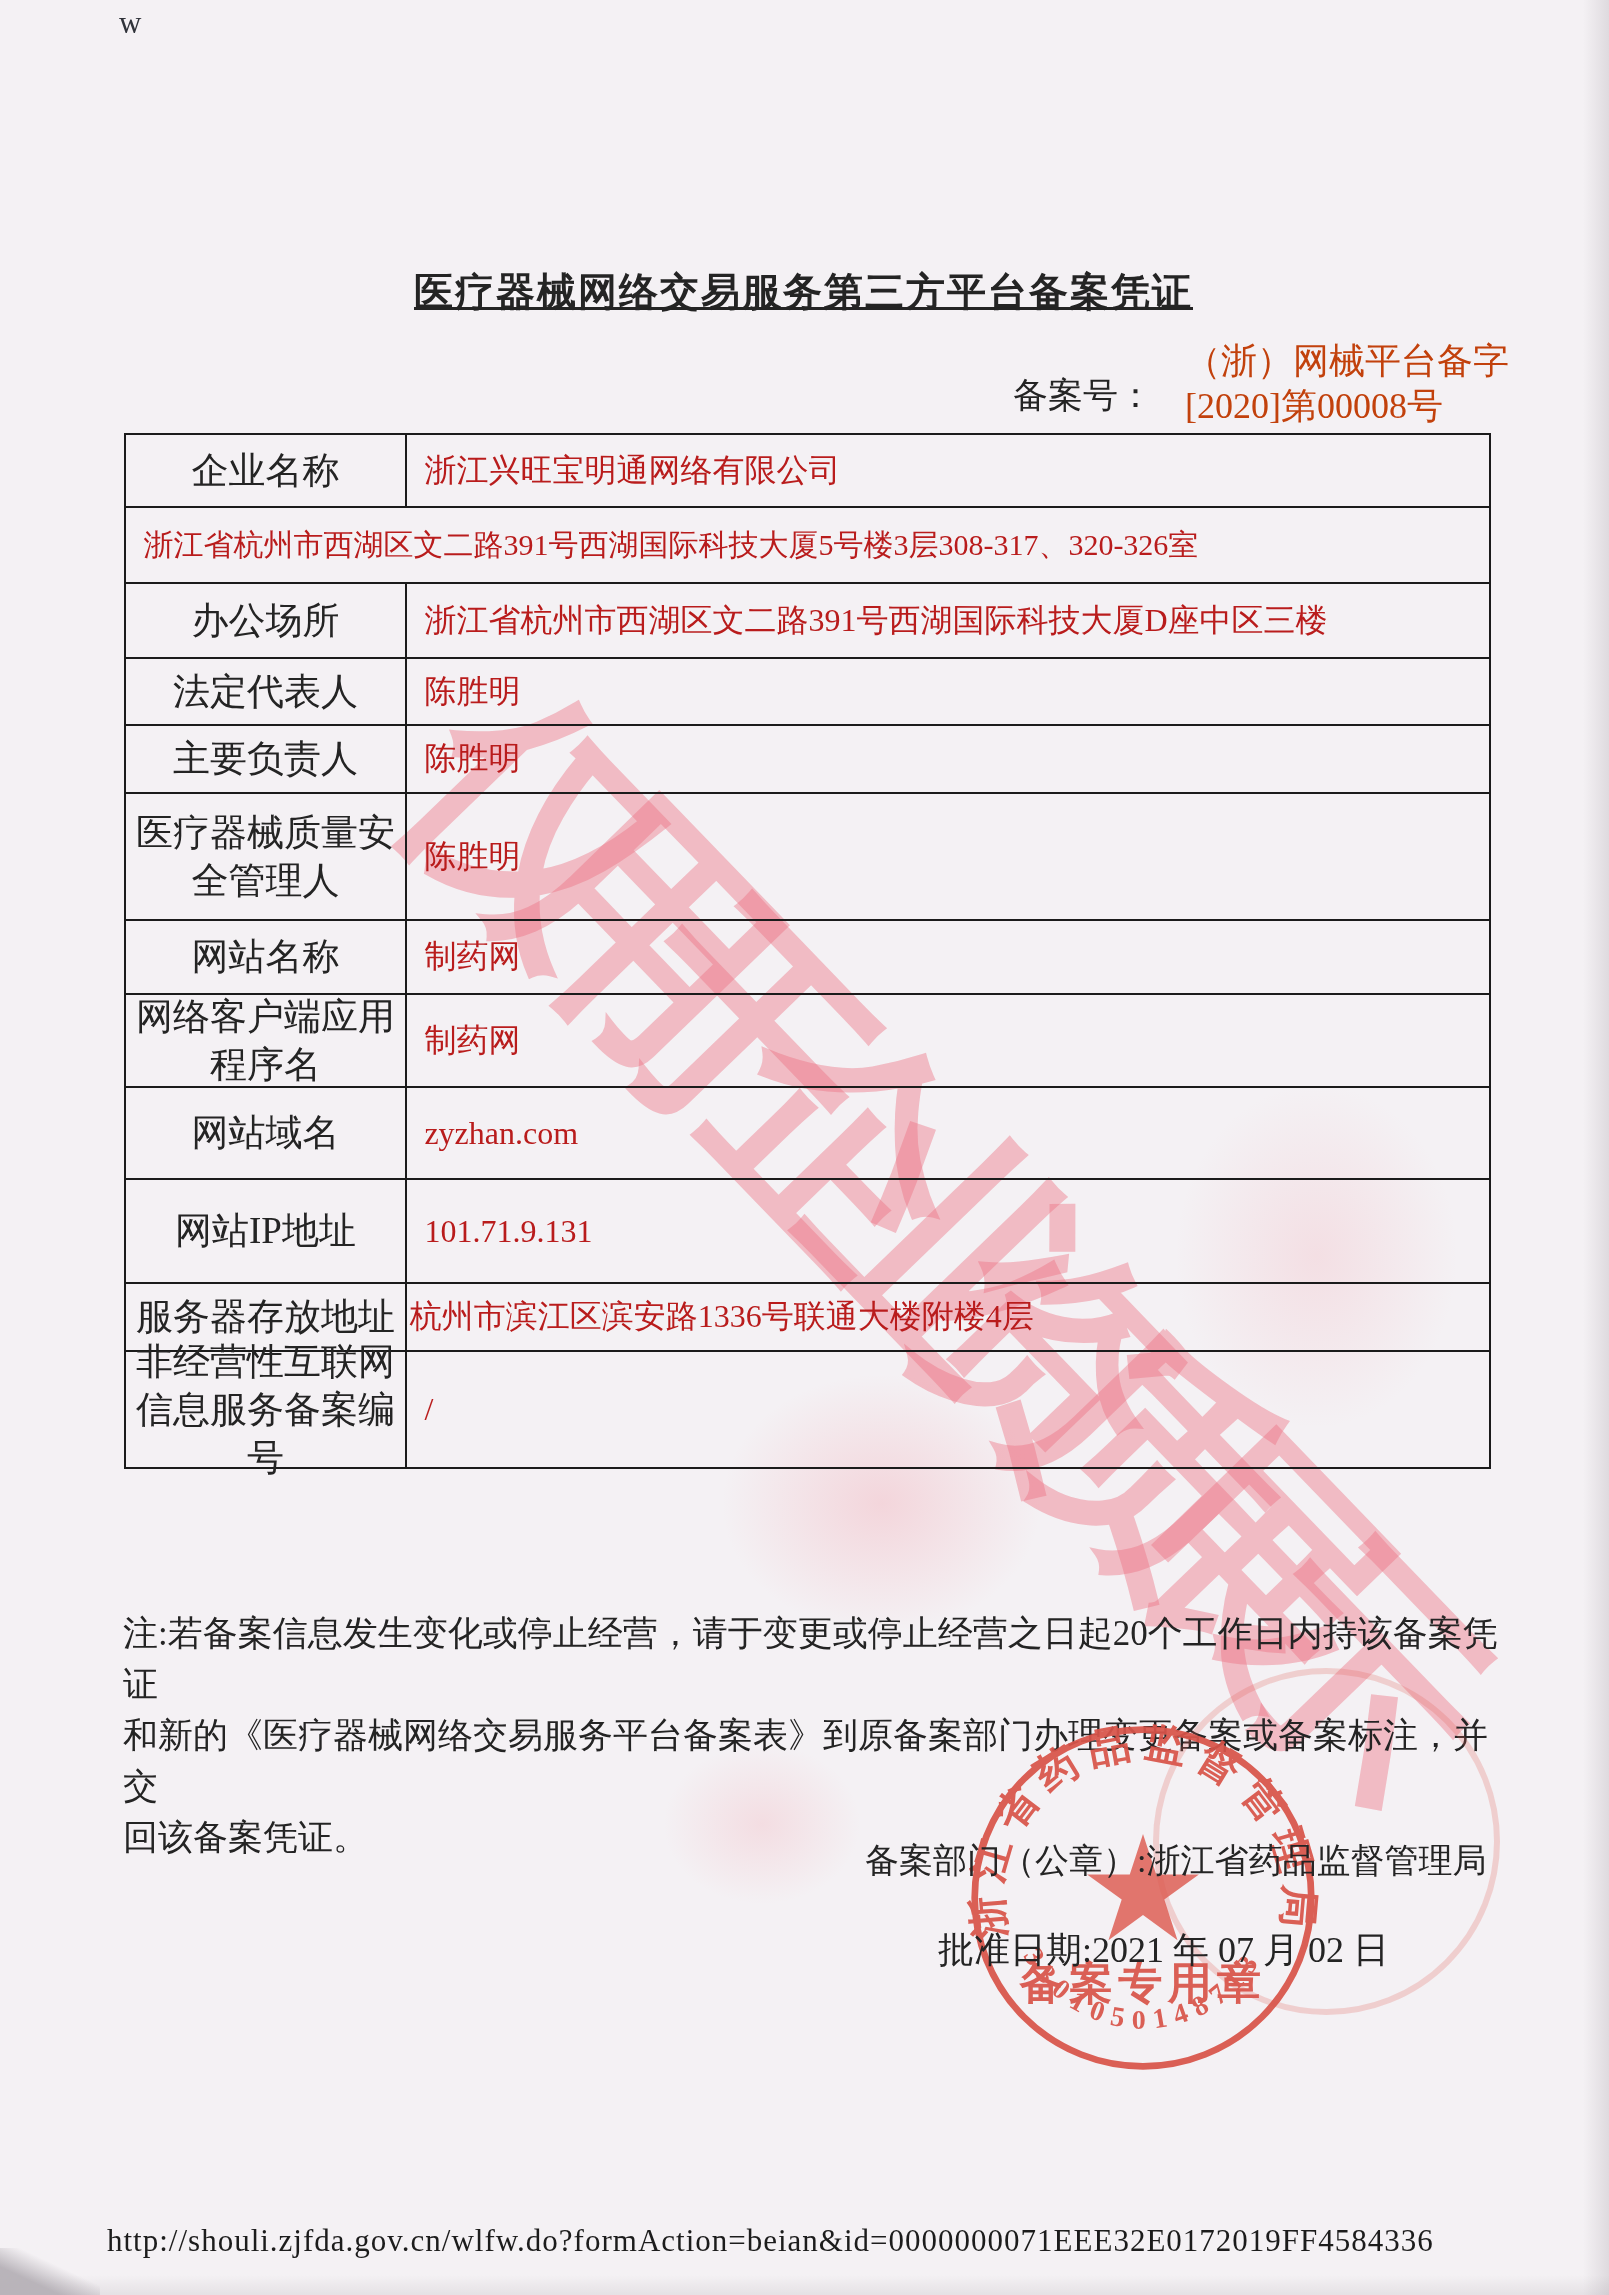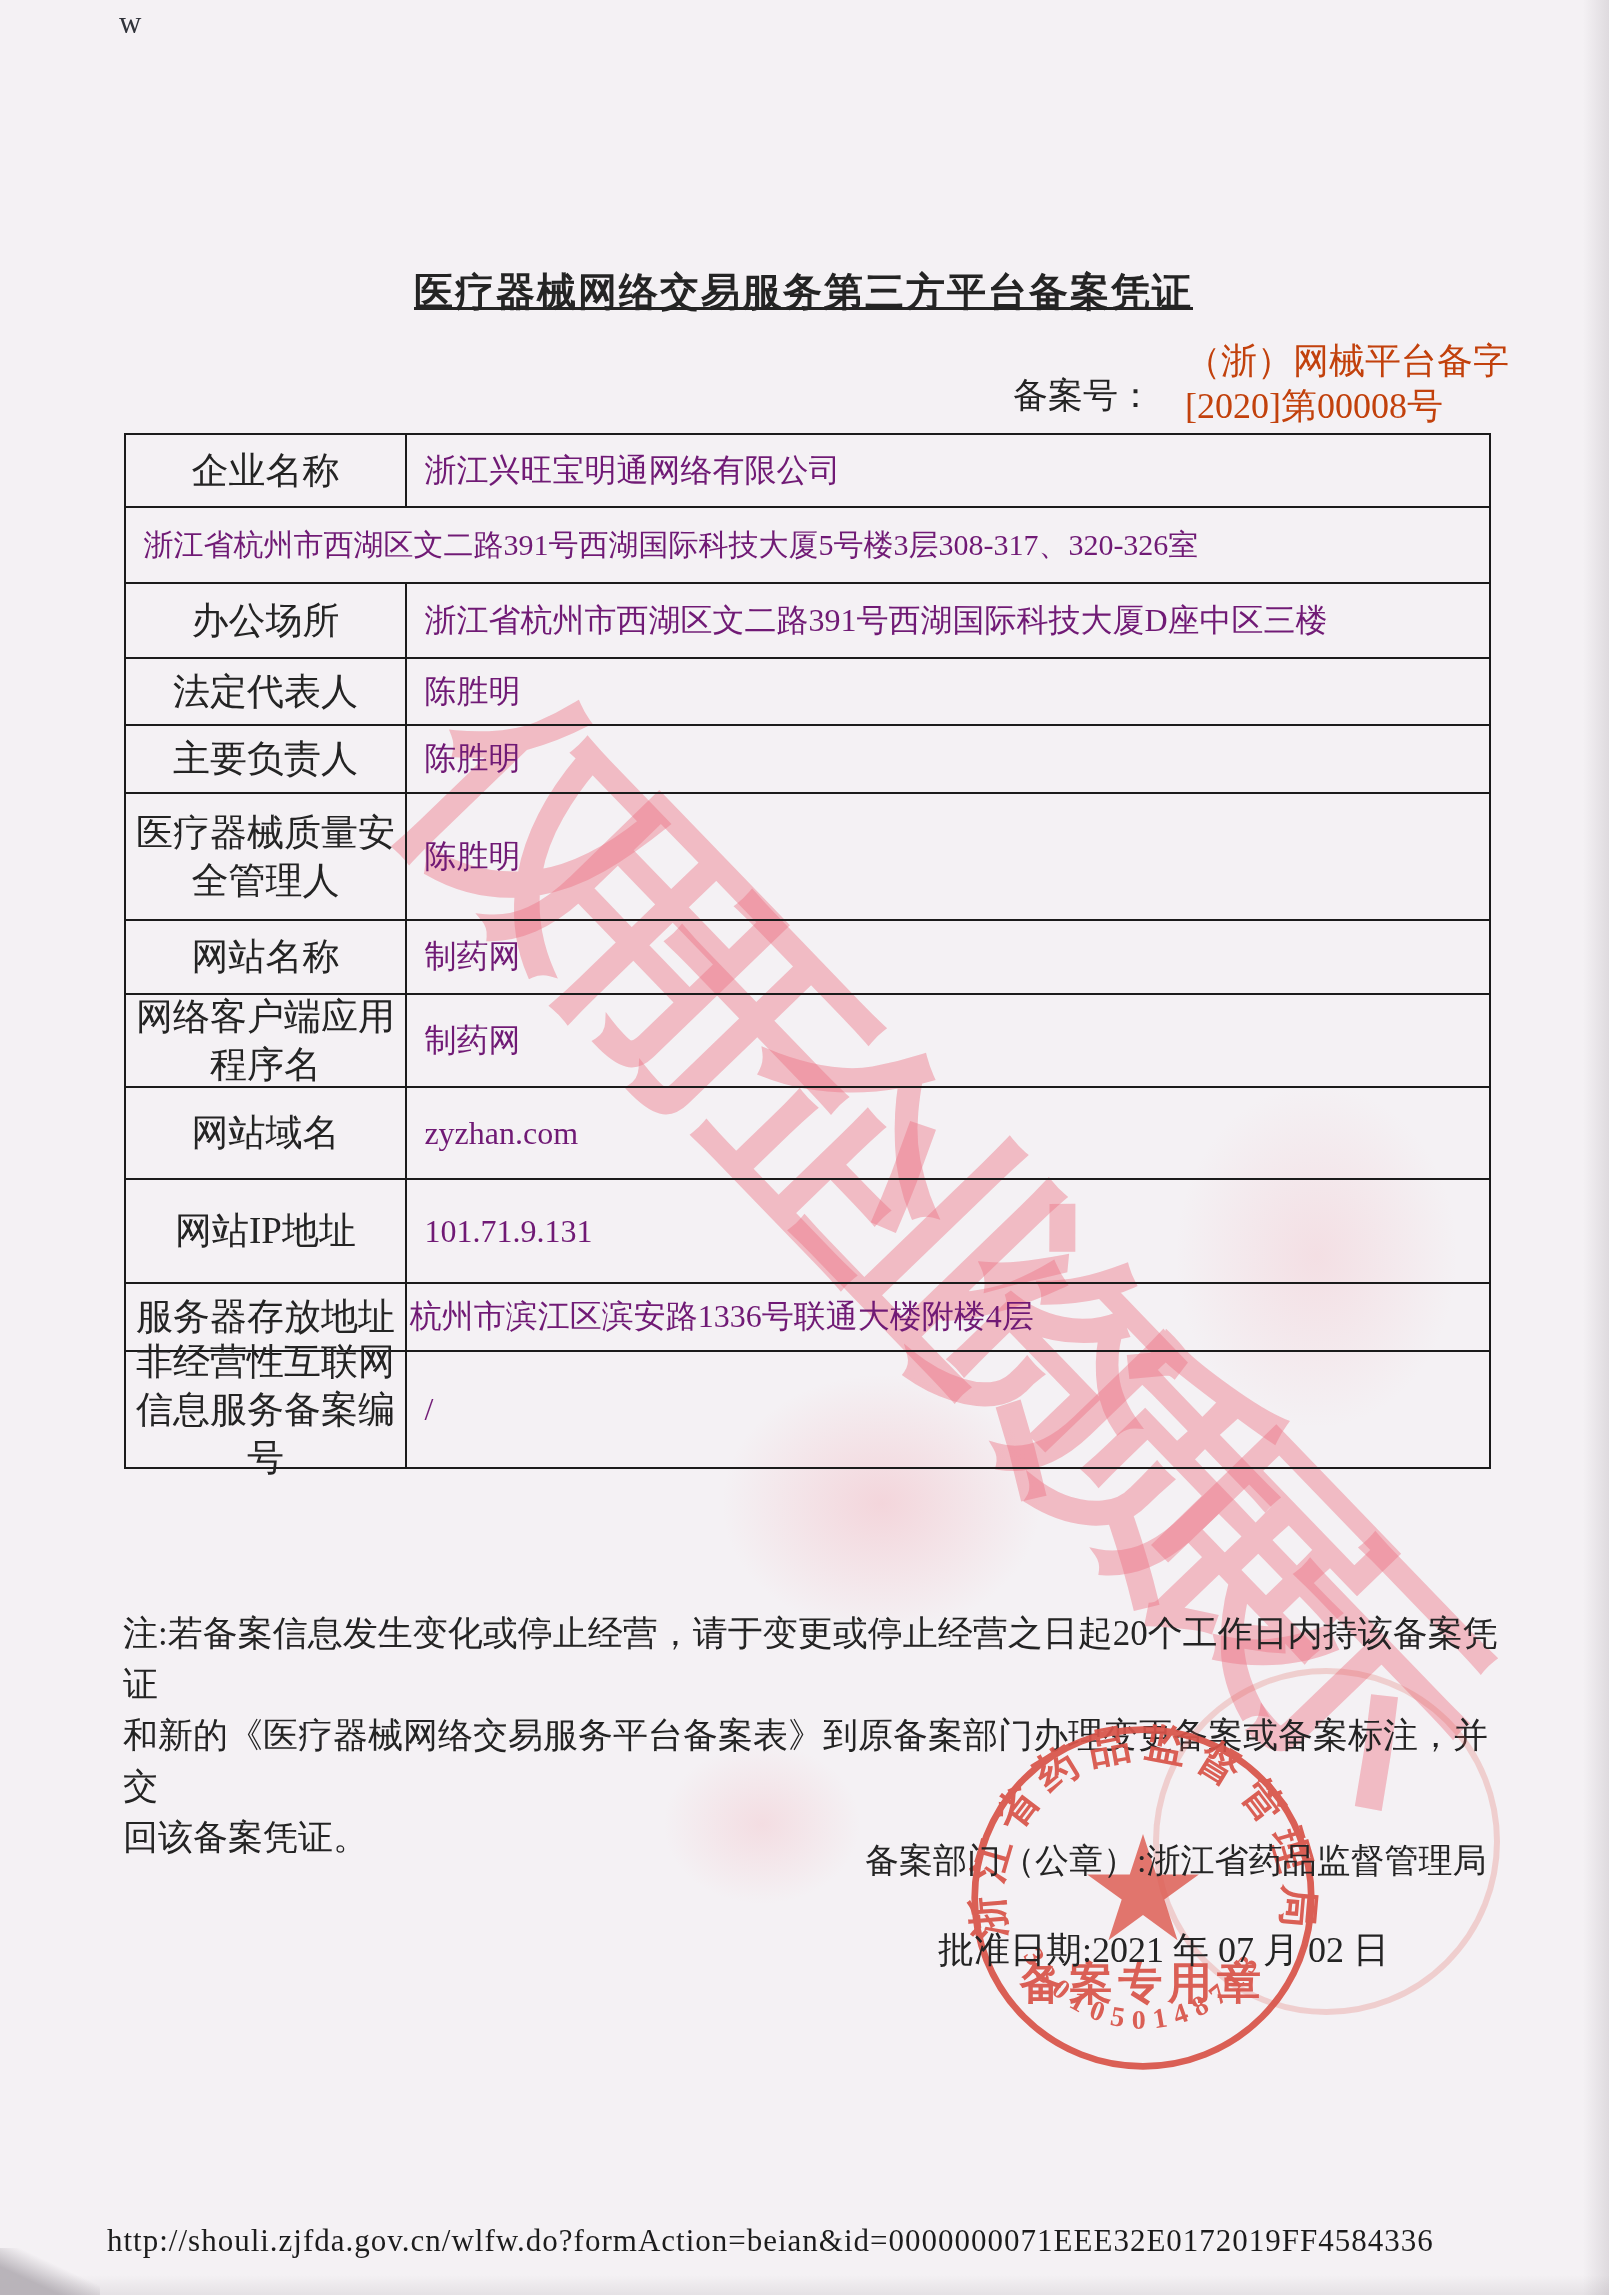--- a/index.html
+++ b/index.html
@@ -41,21 +41,21 @@
   .cell-label{
     width:281px;flex:0 0 281px;box-sizing:border-box;
     border-right:2px solid #1b1b1b;
     display:flex;align-items:center;justify-content:center;
     text-align:center;font-size:37px;line-height:48px;color:#242424;
     white-space:pre-wrap;
   }
   .cell-value{
     flex:1 1 auto;box-sizing:border-box;padding-left:17.4px;padding-right:20px;
     display:flex;align-items:center;
-    font-size:32px;color:#701a75;
+    font-size:32px;color:#b91c1c;
   }
   .cell-value.small{font-size:30px;}
 
   .note-block{
     position:absolute;left:123px;top:1608px;width:1378px;
     font-size:35px;line-height:51px;color:#242424;
   }
 
   .dept-line{position:absolute;left:865px;top:1838px;font-size:34px;color:#242424;white-space:nowrap;}
   .date-line{position:absolute;left:938px;top:1926px;font-size:36px;color:#242424;white-space:nowrap;}

